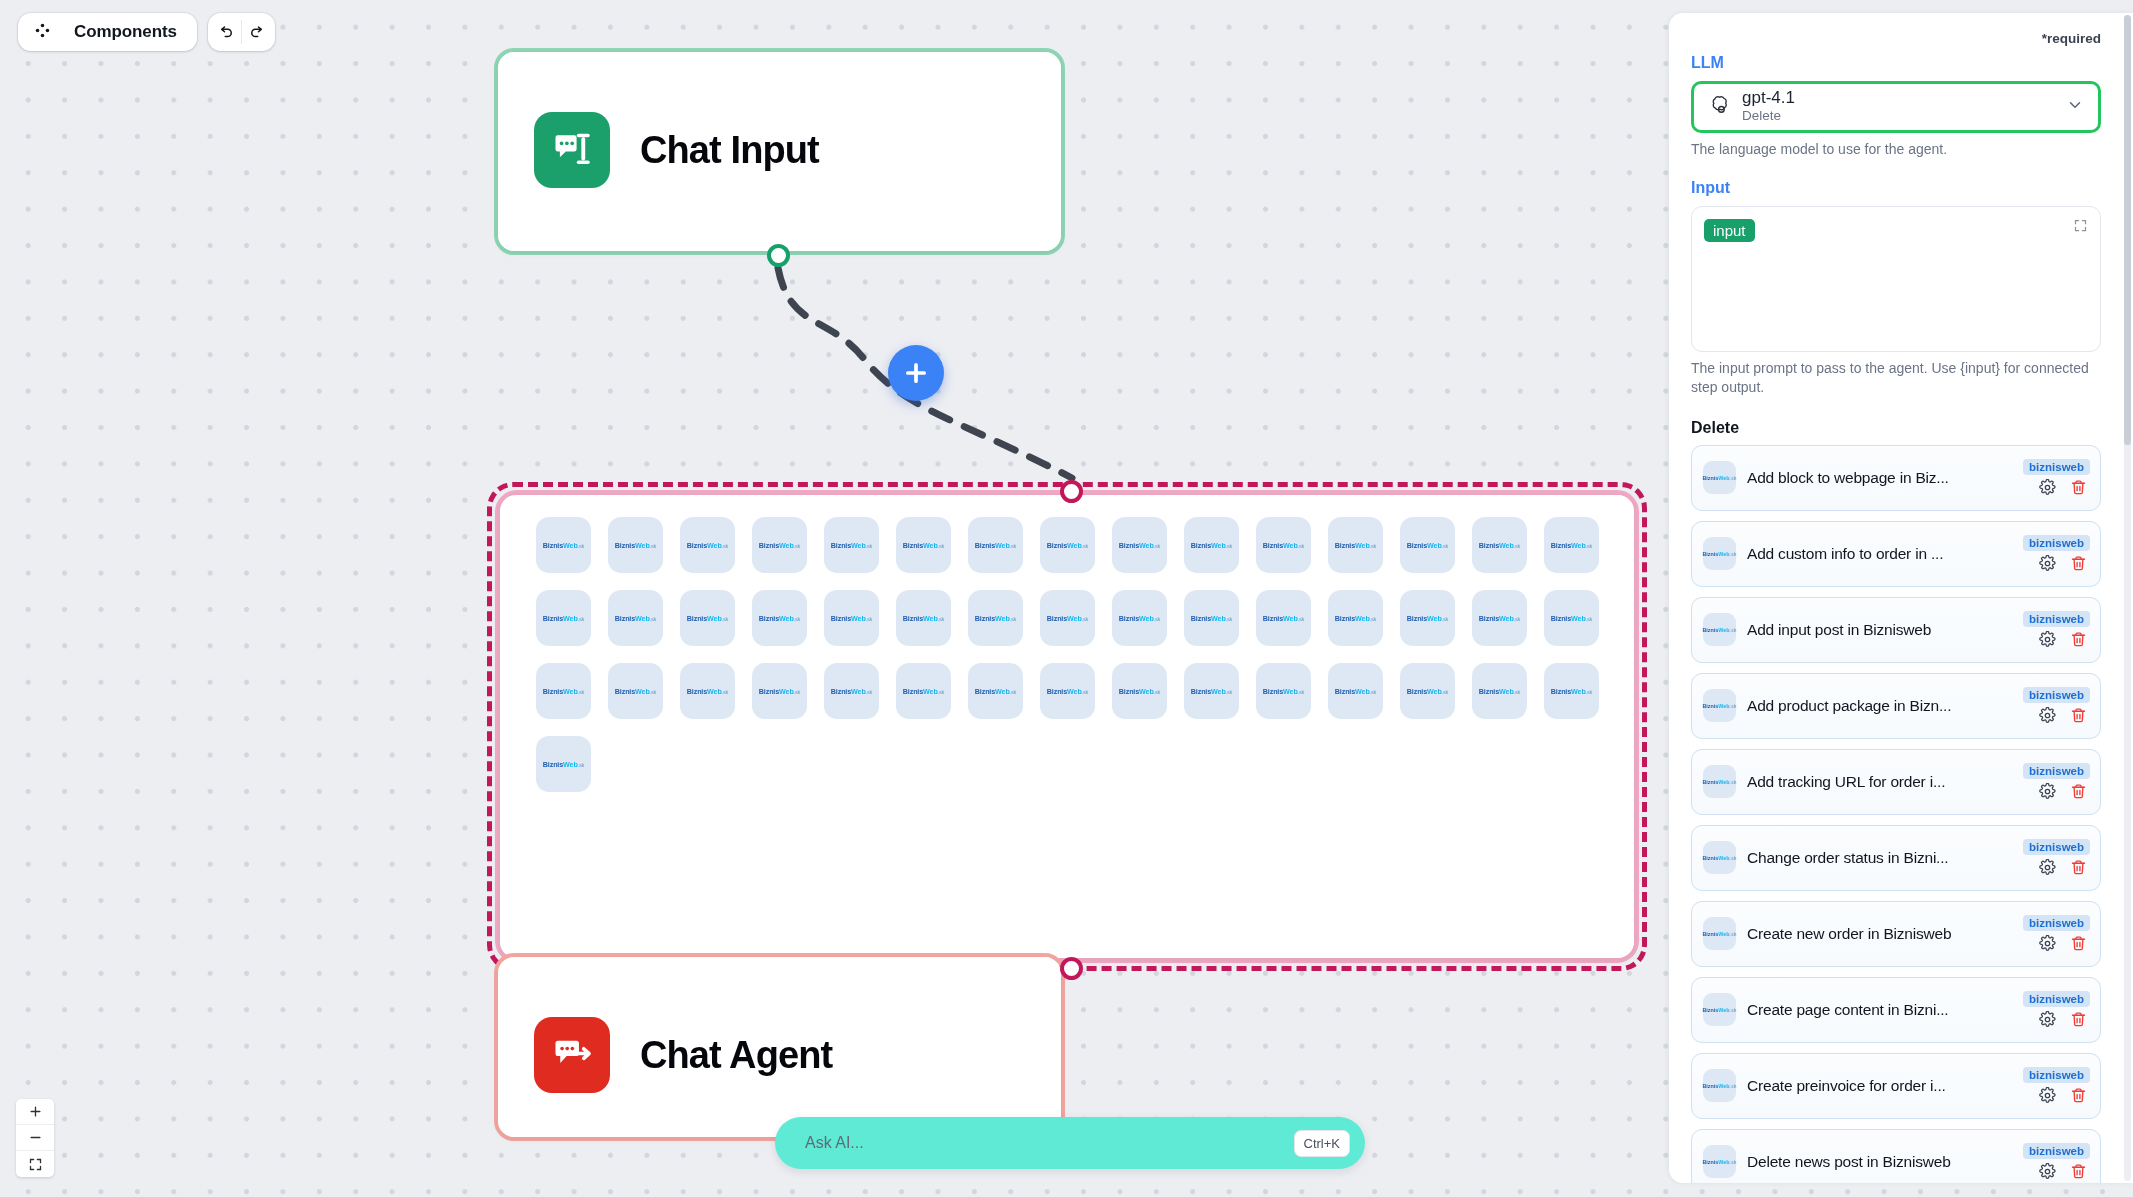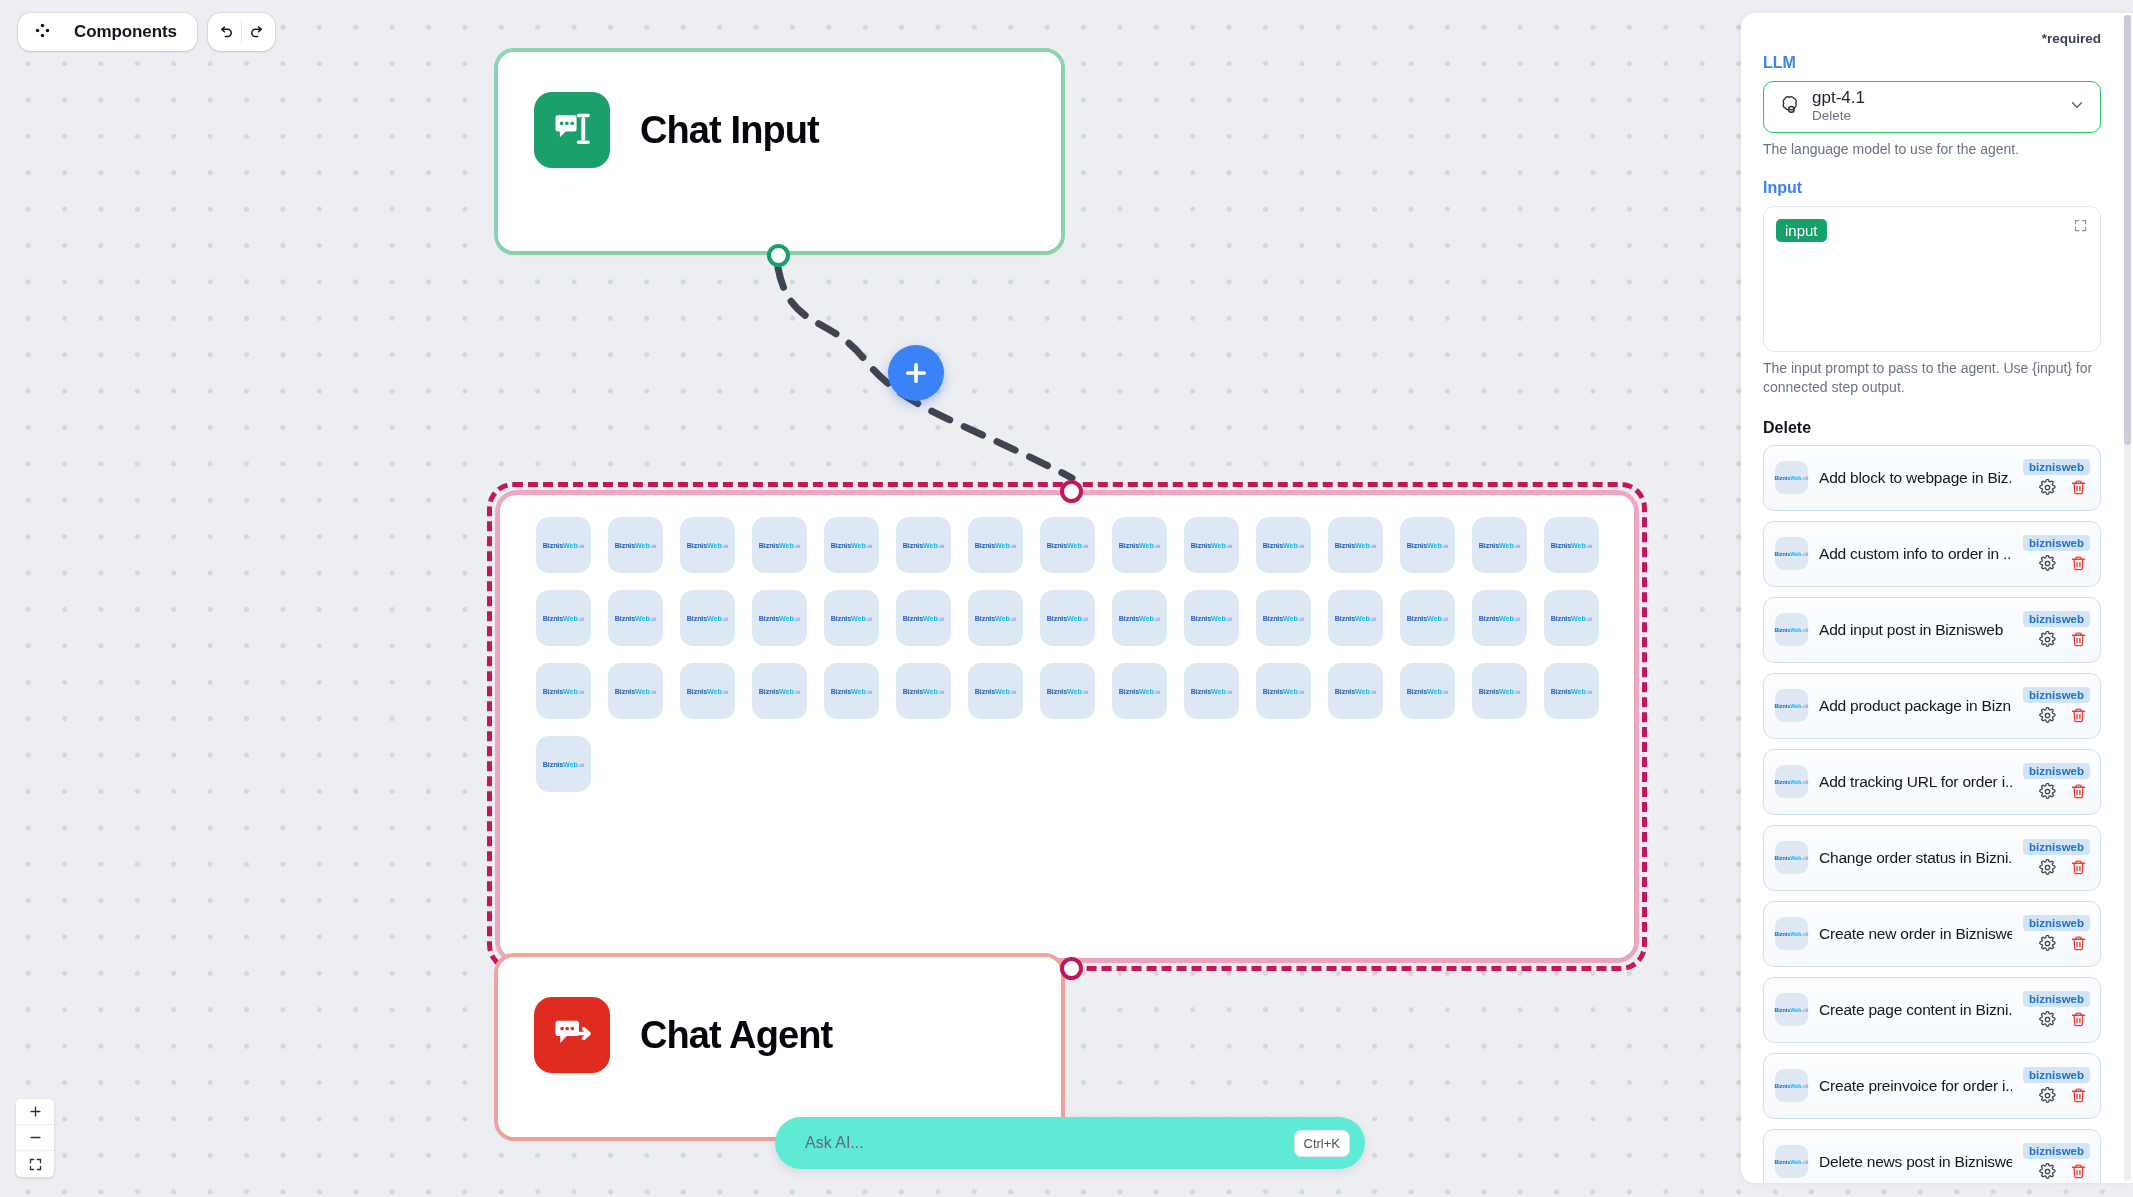--- a/index.html
+++ b/index.html
@@ -35,21 +35,21 @@
   }
   .tb-sep { width: 1px; height: 24px; background: #e6e8ee; }
 
   
   .node { position: absolute; }
   .node-body {
     background: #fff; border-radius: 14px; position: relative;
     box-shadow: 0 2px 7px rgba(16,24,40,.07);
     width: 100%; height: 100%;
   }
-  .node-head { display: flex; align-items: center; padding: 40px 0 0 36px; gap: 30px; }
+  .node-head { display: flex; align-items: center; padding: 60px 0 0 36px; gap: 30px; }
   .node-ico {
     width: 76px; height: 76px; border-radius: 18px;
     display: flex; align-items: center; justify-content: center; flex: none;
   }
   .node-title { font-size: 38px; font-weight: 700; color: #05070c; letter-spacing: -.9px; }
 
   
   #node-chat-input {
     left: 498px; top: 52px; width: 563px; height: 199px;
   }
@@ -131,32 +131,32 @@
     box-shadow: 0 1px 3px rgba(16,24,40,.16); z-index: 45;
   }
   .zc-btn {
     height: 26px; display: flex; align-items: center; justify-content: center;
     cursor: pointer; border-bottom: 1px solid #edeef1;
   }
   .zc-btn:last-child { border-bottom: none; }
 
   
   #right-panel {
-    position: absolute; right: 0; top: 13px; width: 392px; height: 1170px;
+    position: absolute; right: 0; top: 13px; width: 464px; height: 1170px;
     background: #fff; border-radius: 14px 0 0 14px;
     box-shadow: -1px 0 5px rgba(16,24,40,.06);
     z-index: 50; overflow: hidden;
   }
   #panel-scroll { position: absolute; inset: 0 10px 0 0; overflow: hidden; padding: 18px 22px 0 22px; }
   #required-tag { text-align: right; font-size: 13.5px; color: #3b4353; font-weight: 600; margin-bottom: 8px; }
   .fld-label { font-size: 16px; font-weight: 700; color: #3b82f6; margin-bottom: 9px; }
   .fld-help { font-size: 14px; color: #6a7486; line-height: 1.35; margin-top: 7px; }
 
   #llm-select {
-    border: 1px solid #22c55e; border-radius: 10px; height: 52px;
+    border: 3px solid #22c55e; border-radius: 10px; height: 52px;
     display: flex; align-items: center; padding: 0 14px; gap: 12px; cursor: pointer;
   }
   #llm-select .meta { flex: 1; }
   #llm-name { font-size: 17px; color: #1d2430; line-height: 1.08; }
   #llm-provider { font-size: 13.5px; color: #6a7486; line-height: 1.25; }
 
   #input-box {
     border: 1px solid #e3e6ec; border-radius: 11px; height: 146px; position: relative; padding: 12px;
   }
   #input-chip {

